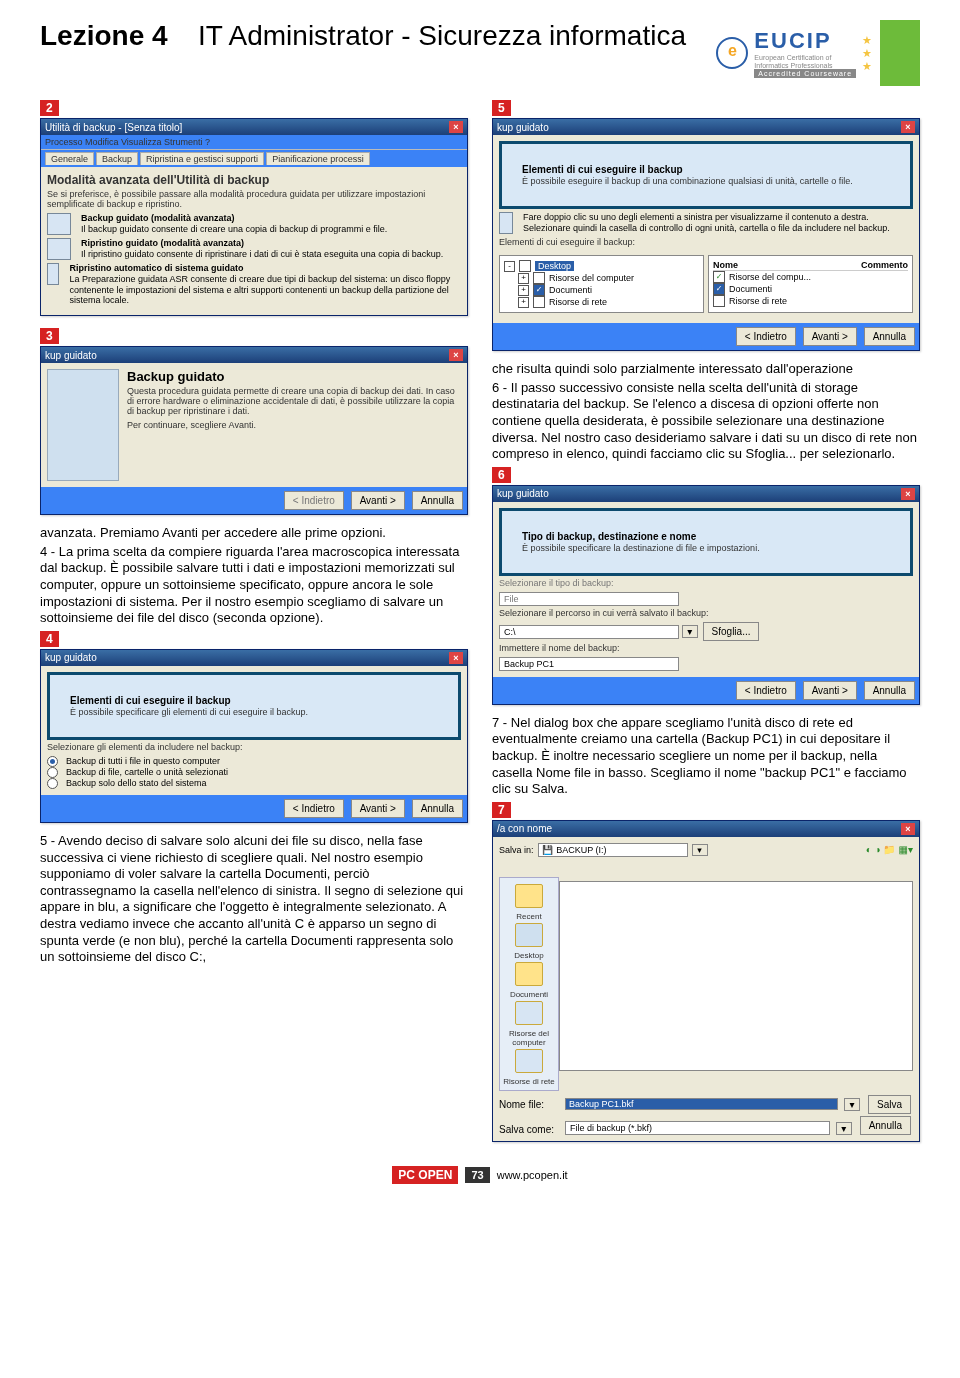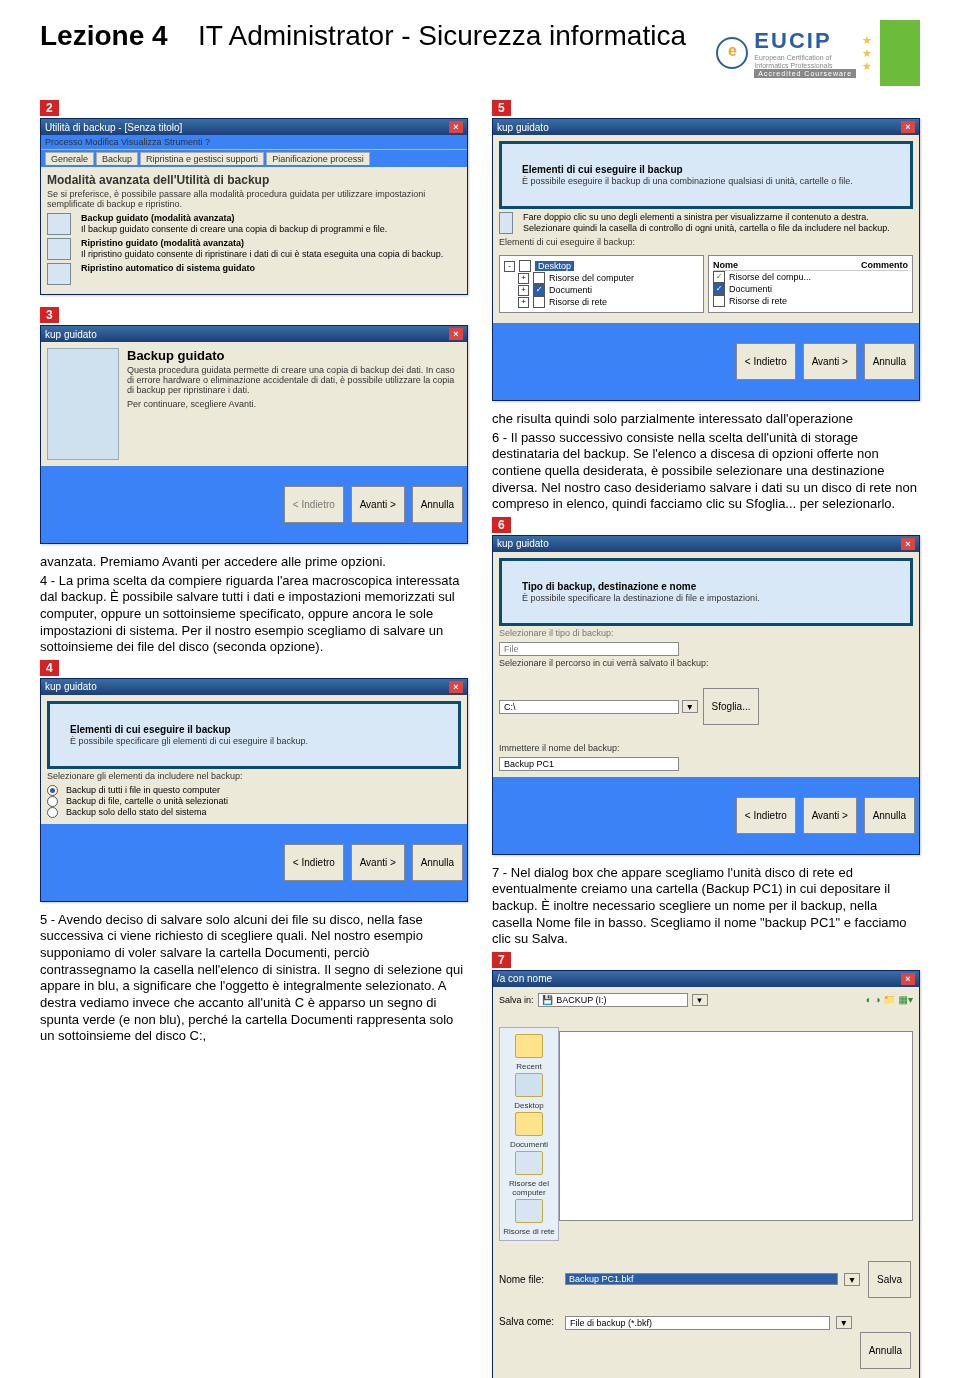--- a/index.html
+++ b/index.html
@@ -19,21 +19,21 @@
   .numbadge{display:inline-block;background:#d62222;color:#fff;font-weight:bold;font-size:12px;padding:1px 6px;margin-bottom:2px}
   
   .win{background:#3b82f6;border:1px solid #0a246a;font-size:10px;color:#000;margin-bottom:10px;box-shadow:1px 1px 2px rgba(0,0,0,.2)}
   .tbar{background:linear-gradient(#3a6ea5,#1c3f78);color:#fff;display:flex;align-items:center;padding:2px 4px;font-size:10px}
   .tbar .x{margin-left:auto;background:#d44;color:#fff;width:14px;height:12px;text-align:center;line-height:12px;font-weight:bold;font-size:9px}
   .wbody{padding:6px;background:#ece9d8}
   .menu{font-size:9px;color:#333;padding:2px 4px;border-bottom:1px solid #bbb}
   .tabs{font-size:9px;color:#333;padding:2px 4px}
   .tabs span{display:inline-block;padding:1px 5px;border:1px solid #aaa;border-bottom:none;background:#ece9d8;margin-right:2px}
   .whitebox{background:#fff;border:1px solid #888;padding:4px;margin:4px 0}
-  .btn{display:inline-block;background:#ece9d8;border:1px solid #888;padding:12px 8px;font-size:10px;margin:16px 2px}
+  .btn{display:inline-block;background:#ece9d8;border:1px solid #888;padding:3px 8px;font-size:10px;margin:0 2px}
   .navrow{text-align:right;padding:4px 2px}
   .icon-sm{display:inline-block;width:22px;height:20px;background:#d7e5f3;border:1px solid #789;vertical-align:top;margin-right:4px}
   .item{display:flex;gap:6px;margin:3px 0}
   .item-text{font-size:9px;line-height:1.2}
   .bold{font-weight:bold}
   .folder{display:inline-block;width:26px;height:22px;background:#ffe38a;border:1px solid #caa93b;border-radius:2px;margin:2px auto}
   .sidecol{width:54px;text-align:center;font-size:8px;color:#333}
   .bluebox{background:#d9e8f6;padding:20px;font-size:10px;font-weight:bold;border:3px solid #0c4a6e}
   .sub{font-size:9px;color:#333;margin:2px 0 4px 0}
   .listrow{display:flex;align-items:center;gap:4px;font-size:9px}
@@ -89,21 +89,21 @@
           <div class="item">
               <span class="icon-sm"></span>
             <div class="item-text"><span class="bold">Backup guidato (modalità avanzata)</span><br><span>Il backup guidato consente di creare una copia di backup di programmi e file.</span></div>
             </div>
           <div class="item">
               <span class="icon-sm"></span>
             <div class="item-text"><span class="bold">Ripristino guidato (modalità avanzata)</span><br><span>Il ripristino guidato consente di ripristinare i dati di cui è stata eseguita una copia di backup.</span></div>
             </div>
           <div class="item">
               <span class="icon-sm"></span>
-            <div class="item-text"><span class="bold">Ripristino automatico di sistema guidato</span><br></div>
+            <div class="item-text"><span class="bold">Ripristino automatico di sistema guidato</span><br><span>La Preparazione guidata ASR consente di creare due tipi di backup del sistema: un disco floppy contenente le impostazioni del sistema e altri supporti contenenti un backup della partizione del sistema locale.</span></div>
             </div>
         </div>
       </div>
 
       
       <span class="numbadge">3</span>
       <div class="win">
         <div class="tbar">
             <span>kup guidato</span>
             <span class="x">×</span>
@@ -283,21 +283,21 @@
               <div class="sidecol"><div class="folder" style="background:#d7e5f3"></div><div>Risorse di rete</div></div>
             </div>
             <div class="whitebox" style="flex:1;height:180px"></div>
           </div>
           <div style="display:flex;gap:6px;align-items:center;margin-top:4px">
             <span style="width:60px">Nome file:</span>
             <span class="input sel" style="flex:1">Backup PC1.bkf</span>
             <span style="display:inline-block;width:14px;text-align:center;border:1px solid #888;background:#ece9d8">▾</span>
             <span class="btn">Salva</span>
           </div>
-          <div style="display:flex;gap:6px;align-items:flex-start;margin-top:2px">
+          <div style="display:flex;gap:6px;align-items:flex-end;margin-top:2px">
             <span style="width:60px">Salva come:</span>
             <span class="input" style="flex:1">File di backup (*.bkf)</span>
             <span style="display:inline-block;width:14px;text-align:center;border:1px solid #888;background:#ece9d8">▾</span>
             <span class="btn">Annulla</span>
           </div>
         </div>
       </div>
     </div>
   </div>
 

